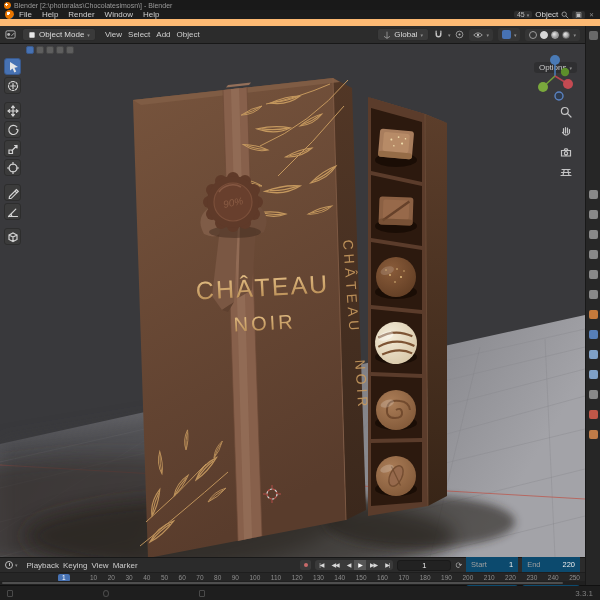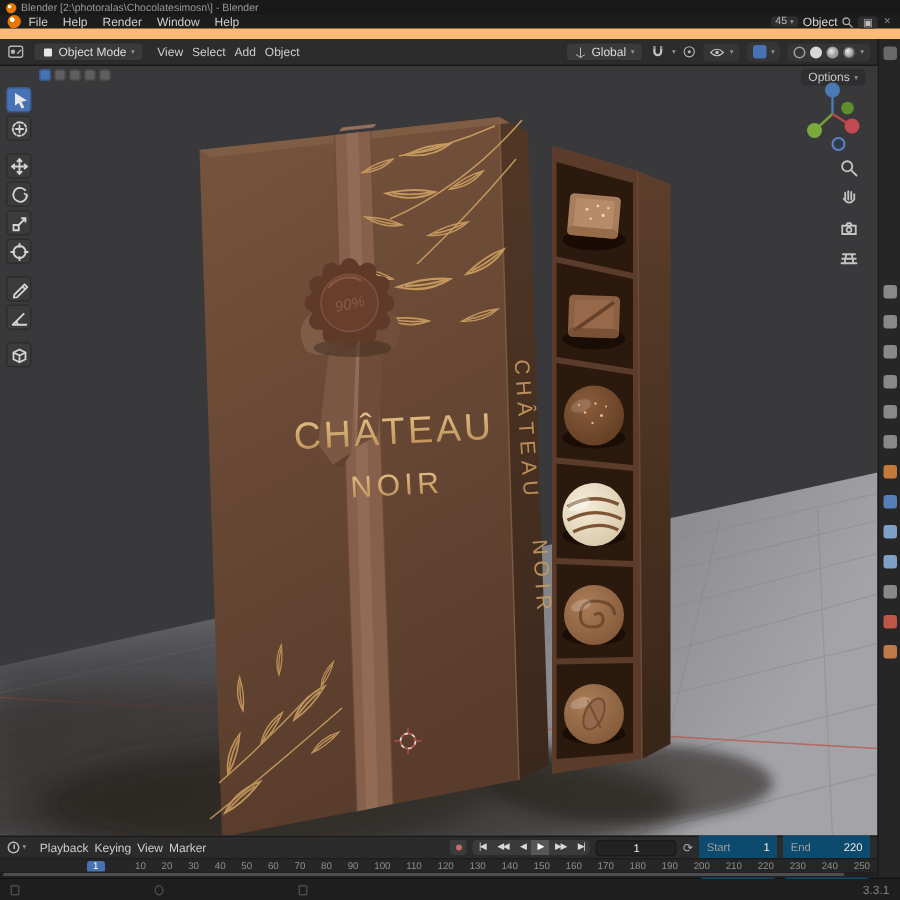--- a/index.html
+++ b/index.html
@@ -37,21 +37,21 @@
   .sphere.mat{background:radial-gradient(circle at 35% 35%,#e8e8e8,#777)}
   .shading-group{display:flex;gap:3px;background:#353535;border-radius:3px;padding:2px 4px;align-items:center}
   .xray{width:9px;height:9px;border-radius:2px;background:#4772b3}
 
   
   .viewport{position:relative;height:513px;background:#3a3a3d;overflow:hidden;flex:0 0 auto}
   .scene-svg{position:absolute;inset:0}
   .mini-row{position:absolute;left:26px;top:2px;display:flex;gap:2px}
   .mini{width:8px;height:8px;border-radius:2px;background:#5e5e5e;border:1px solid #474747}
   .mini.first{background:#4772b3;border-color:#39598c}
-  .options-btn{position:absolute;right:8px;top:2px;display:flex;align-items:center;gap:3px;color:#c9c9c9;font-size:8px;background:rgba(40,40,40,.55);border-radius:3px;padding:1px 5px}
+  .options-btn{position:absolute;right:8px;top:18px;display:flex;align-items:center;gap:3px;color:#c9c9c9;font-size:8px;background:rgba(40,40,40,.55);border-radius:3px;padding:1px 5px}
   .overlay-text{position:absolute;left:28px;top:19px;font-size:8px;line-height:12px;color:#d4d4d4;text-shadow:0 1px 1px rgba(0,0,0,.45)}
   .vp-toolbar{position:absolute;left:4px;top:14px;display:flex;flex-direction:column;gap:2px}
   .tool-btn{width:17px;height:17px;background:#3b3b3b;border:1px solid #2d2d2d;border-radius:3px;display:flex;align-items:center;justify-content:center}
   .tool-btn.active{background:#4772b3;border-color:#39598c}
   .vp-toolbar .tool-btn:nth-child(3),.vp-toolbar .tool-btn:nth-child(7),.vp-toolbar .tool-btn:nth-child(9){margin-top:6px}
   .gizmo{position:absolute;right:10px;top:6px}
   .nav-col{position:absolute;right:13px;top:62px;display:flex;flex-direction:column;gap:8px;opacity:.9}
 
   
   .strip{width:15px;background:#262626;border-left:1px solid #191919;display:flex;flex-direction:column;align-items:center;padding-top:5px}

